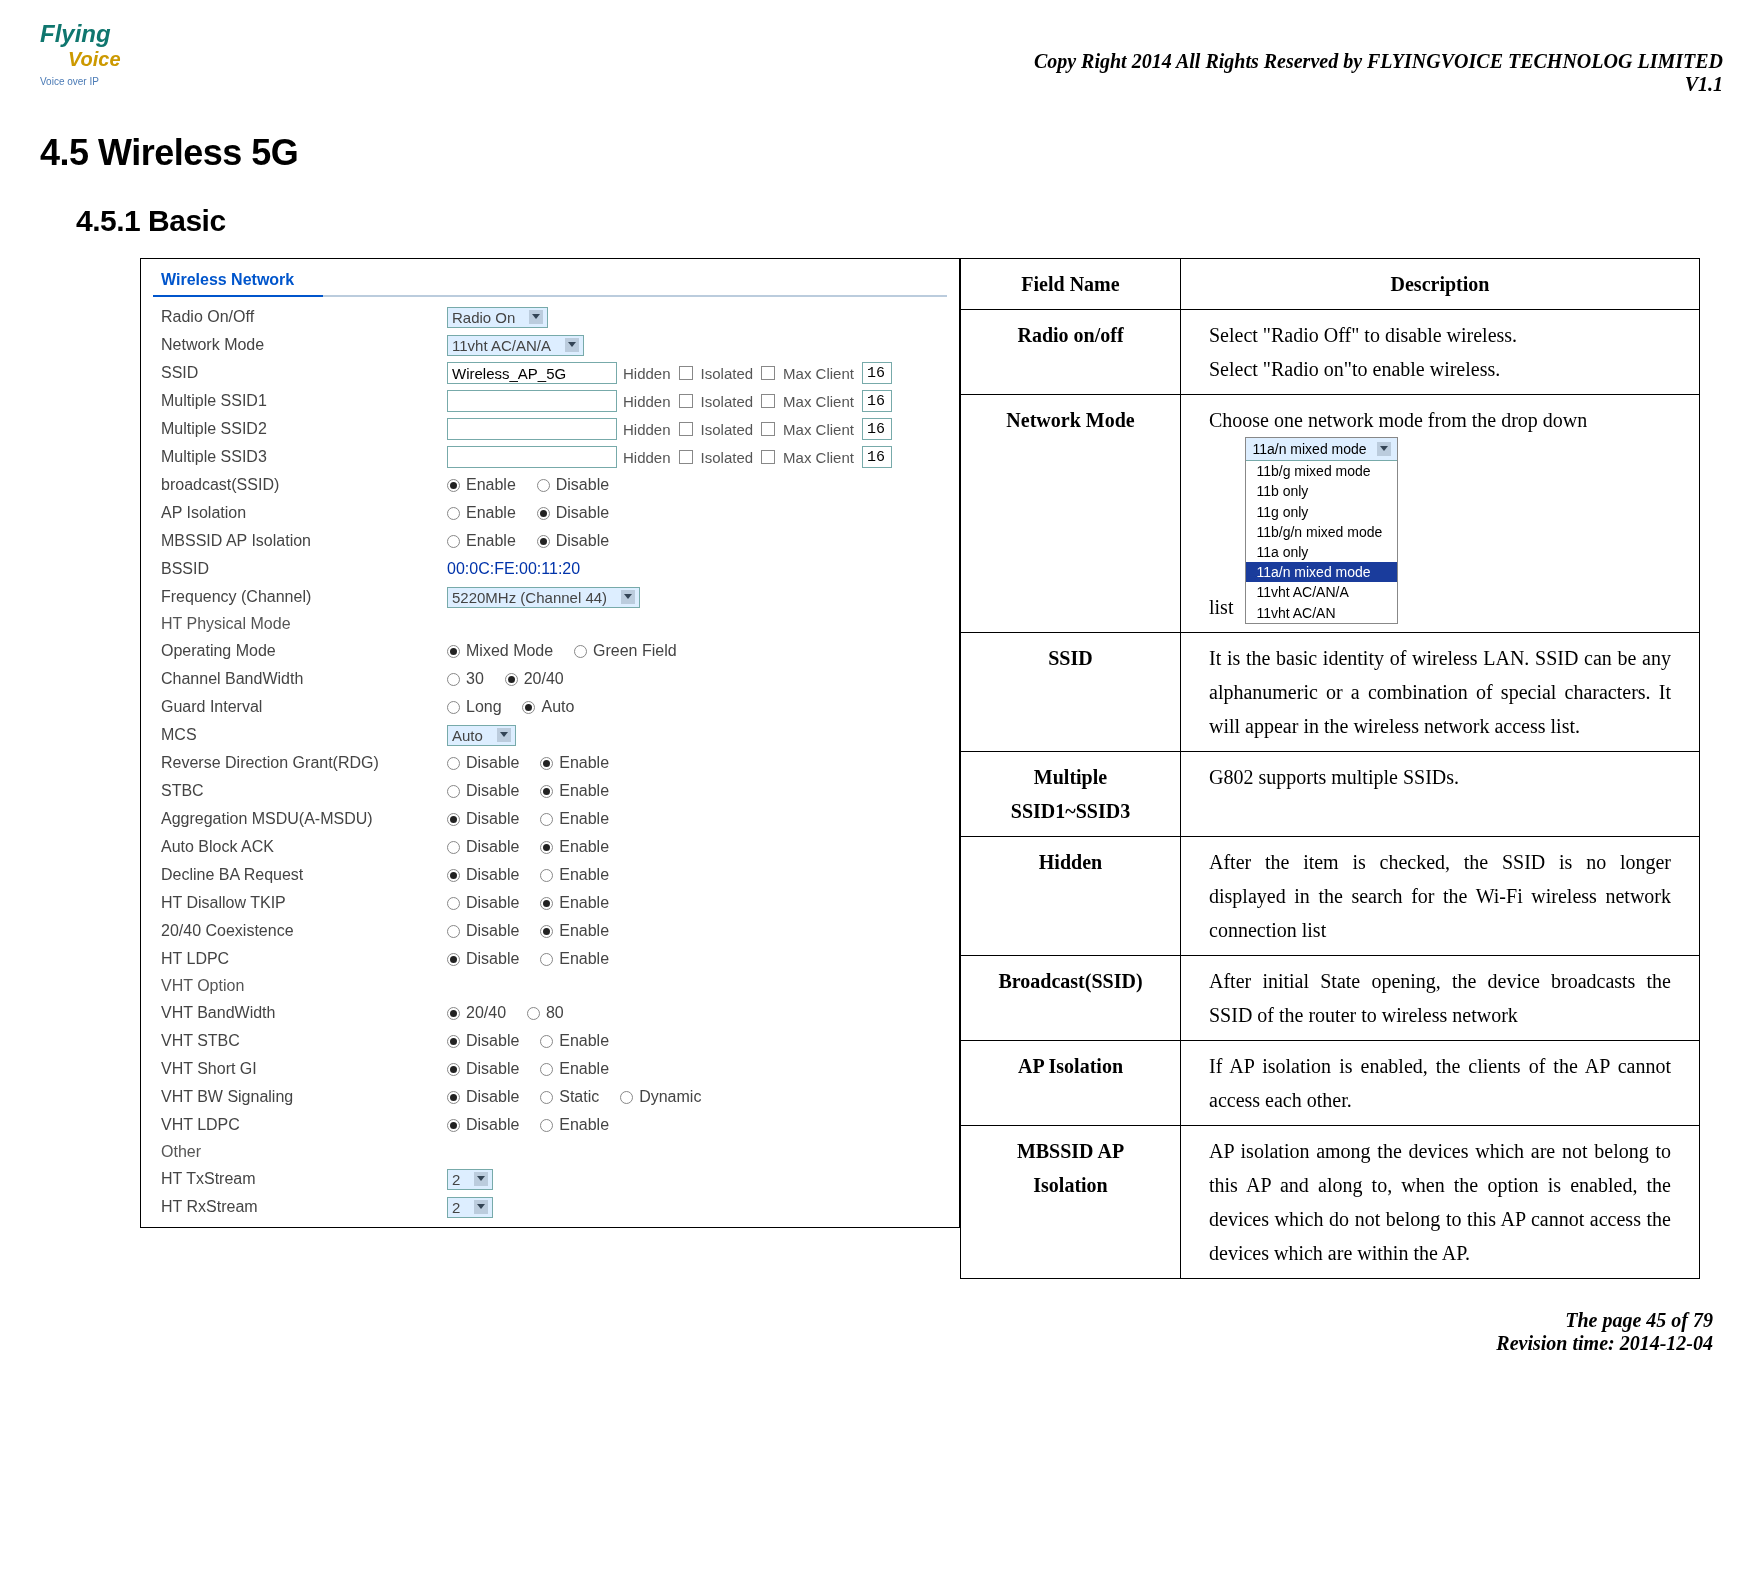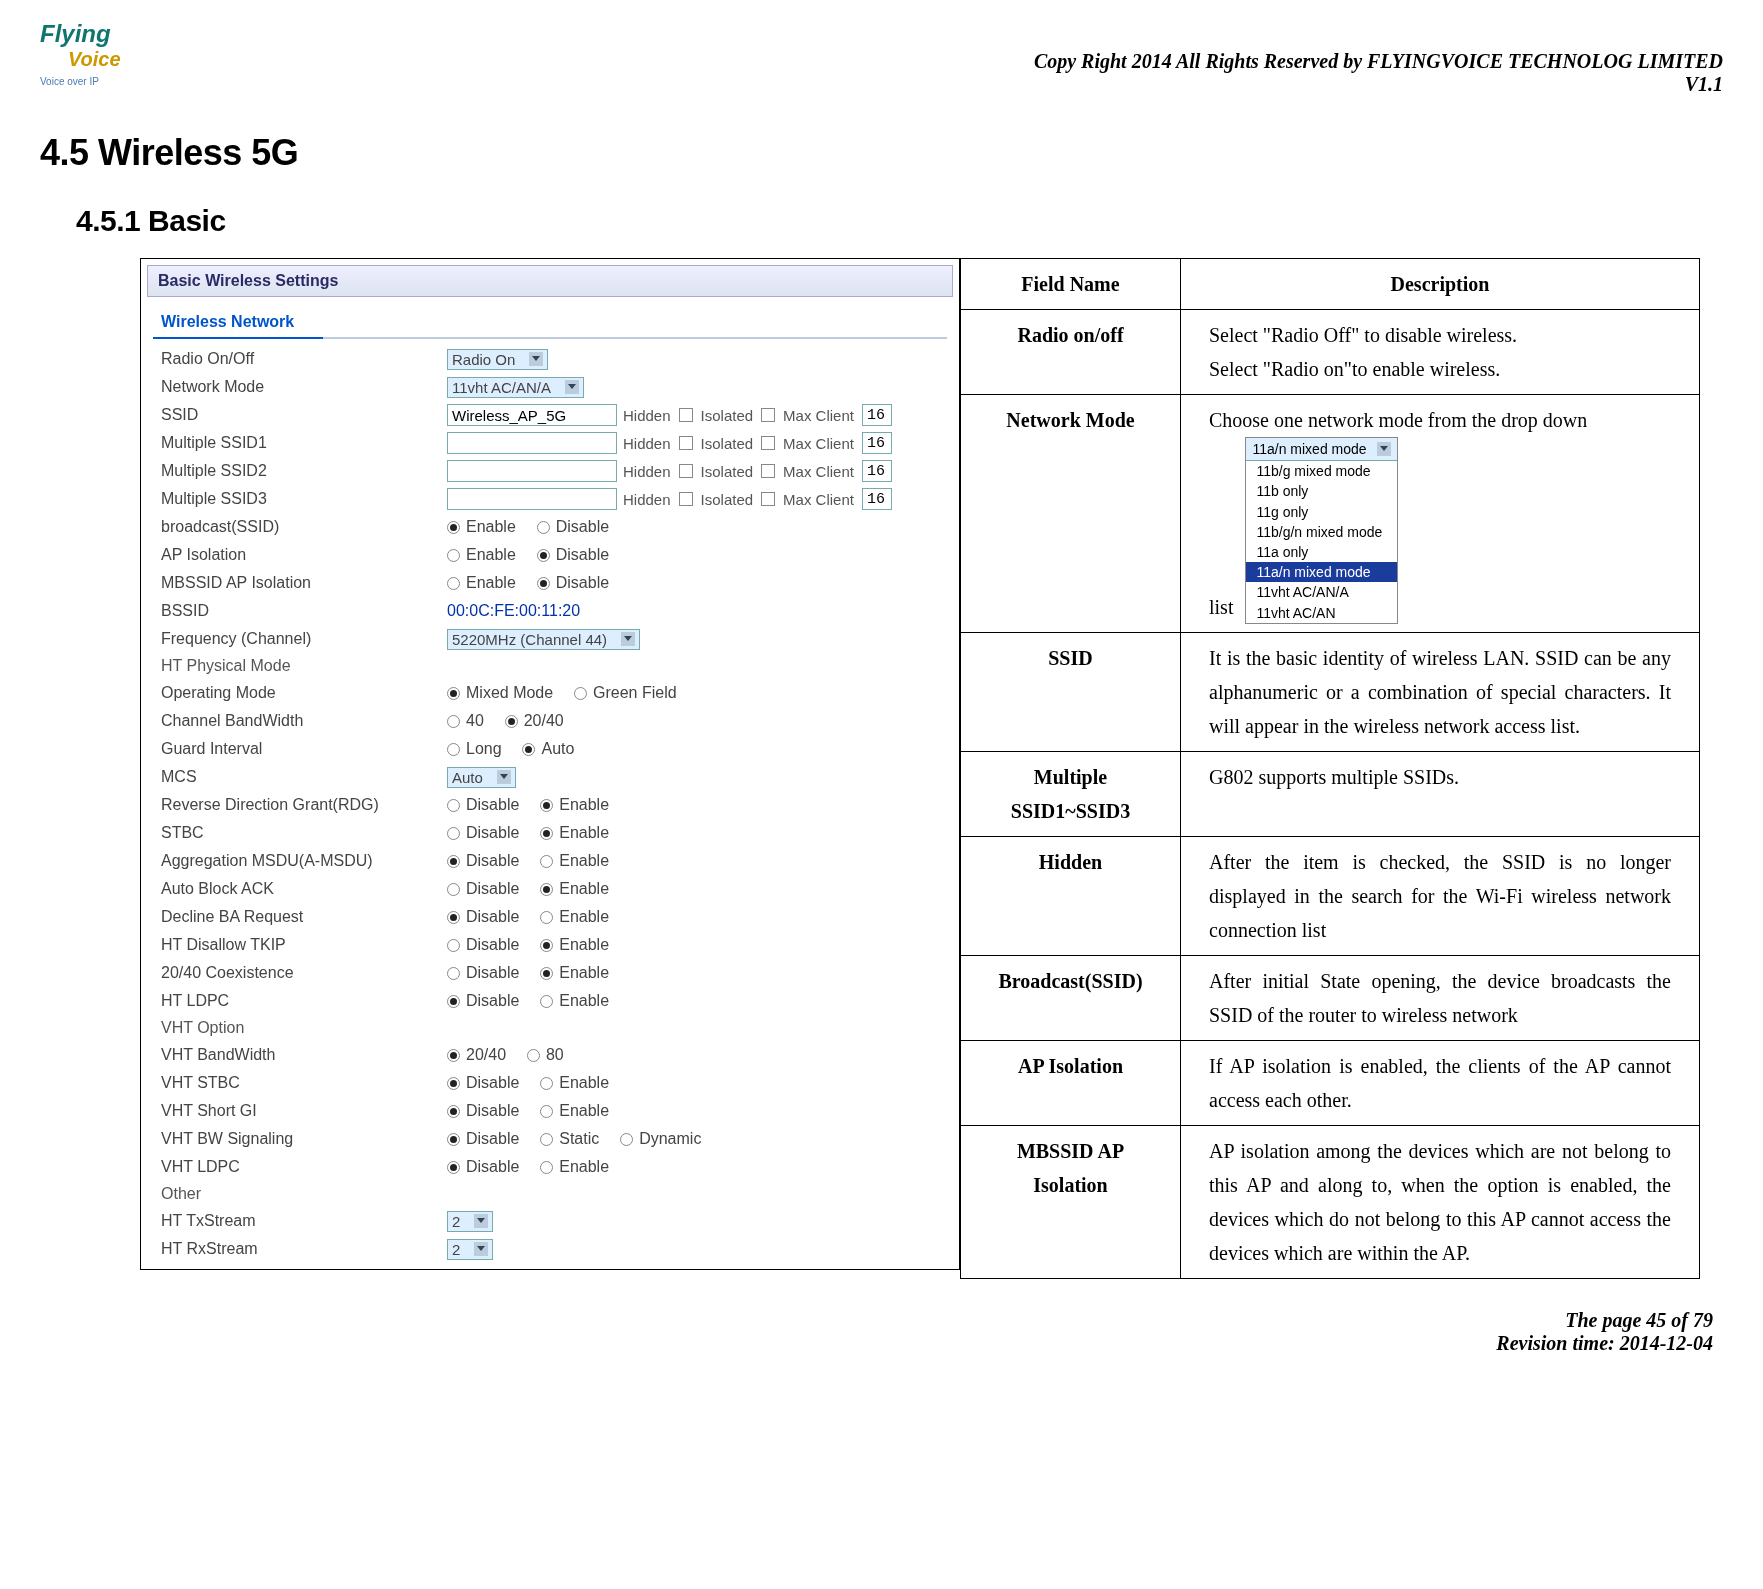--- a/index.html
+++ b/index.html
@@ -219,21 +219,20 @@
     <div>V1.1</div>
   </div>
 </div>
 
 <div class="h1">4.5  Wireless 5G</div>
 <div class="h2">4.5.1 Basic</div>
 
 <div class="content-row">
 
   <div class="panel">
-    <div class="panel-title">Basic Wireless Settings</div>
     <div class="section-heading">Wireless Network</div>
     <div class="bluerule"></div>
 
     <div class="row">
       <span class="lbl">Radio On/Off</span>
       <span class="sel">
           <span>Radio On</span>
           <span class="caret"></span>
         </span>
     </div>
@@ -332,21 +331,21 @@
     <div class="subhdr">HT Physical Mode</div>
 
     <div class="row">
       <span class="lbl">Operating Mode</span>
       <span class="radio sel-on"></span><span>Mixed Mode</span>
       &nbsp;&nbsp;<span class="radio"></span><span>Green Field</span>
     </div>
 
     <div class="row">
       <span class="lbl">Channel BandWidth</span>
-      <span class="radio"></span><span>40</span>
+      <span class="radio"></span><span>30</span>
       &nbsp;&nbsp;<span class="radio sel-on"></span><span>20/40</span>
     </div>
 
     <div class="row">
       <span class="lbl">Guard Interval</span>
       <span class="radio"></span><span>Long</span>
       &nbsp;&nbsp;<span class="radio sel-on"></span><span>Auto</span>
     </div>
 
     <div class="row">

